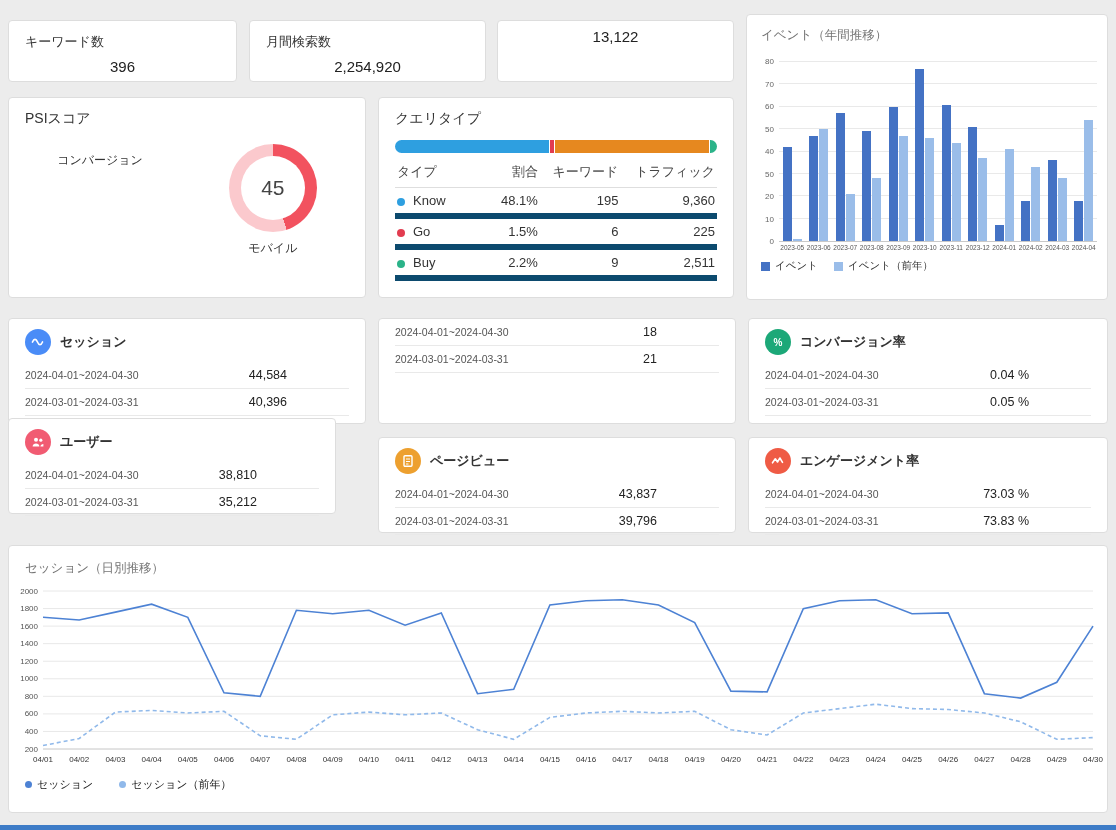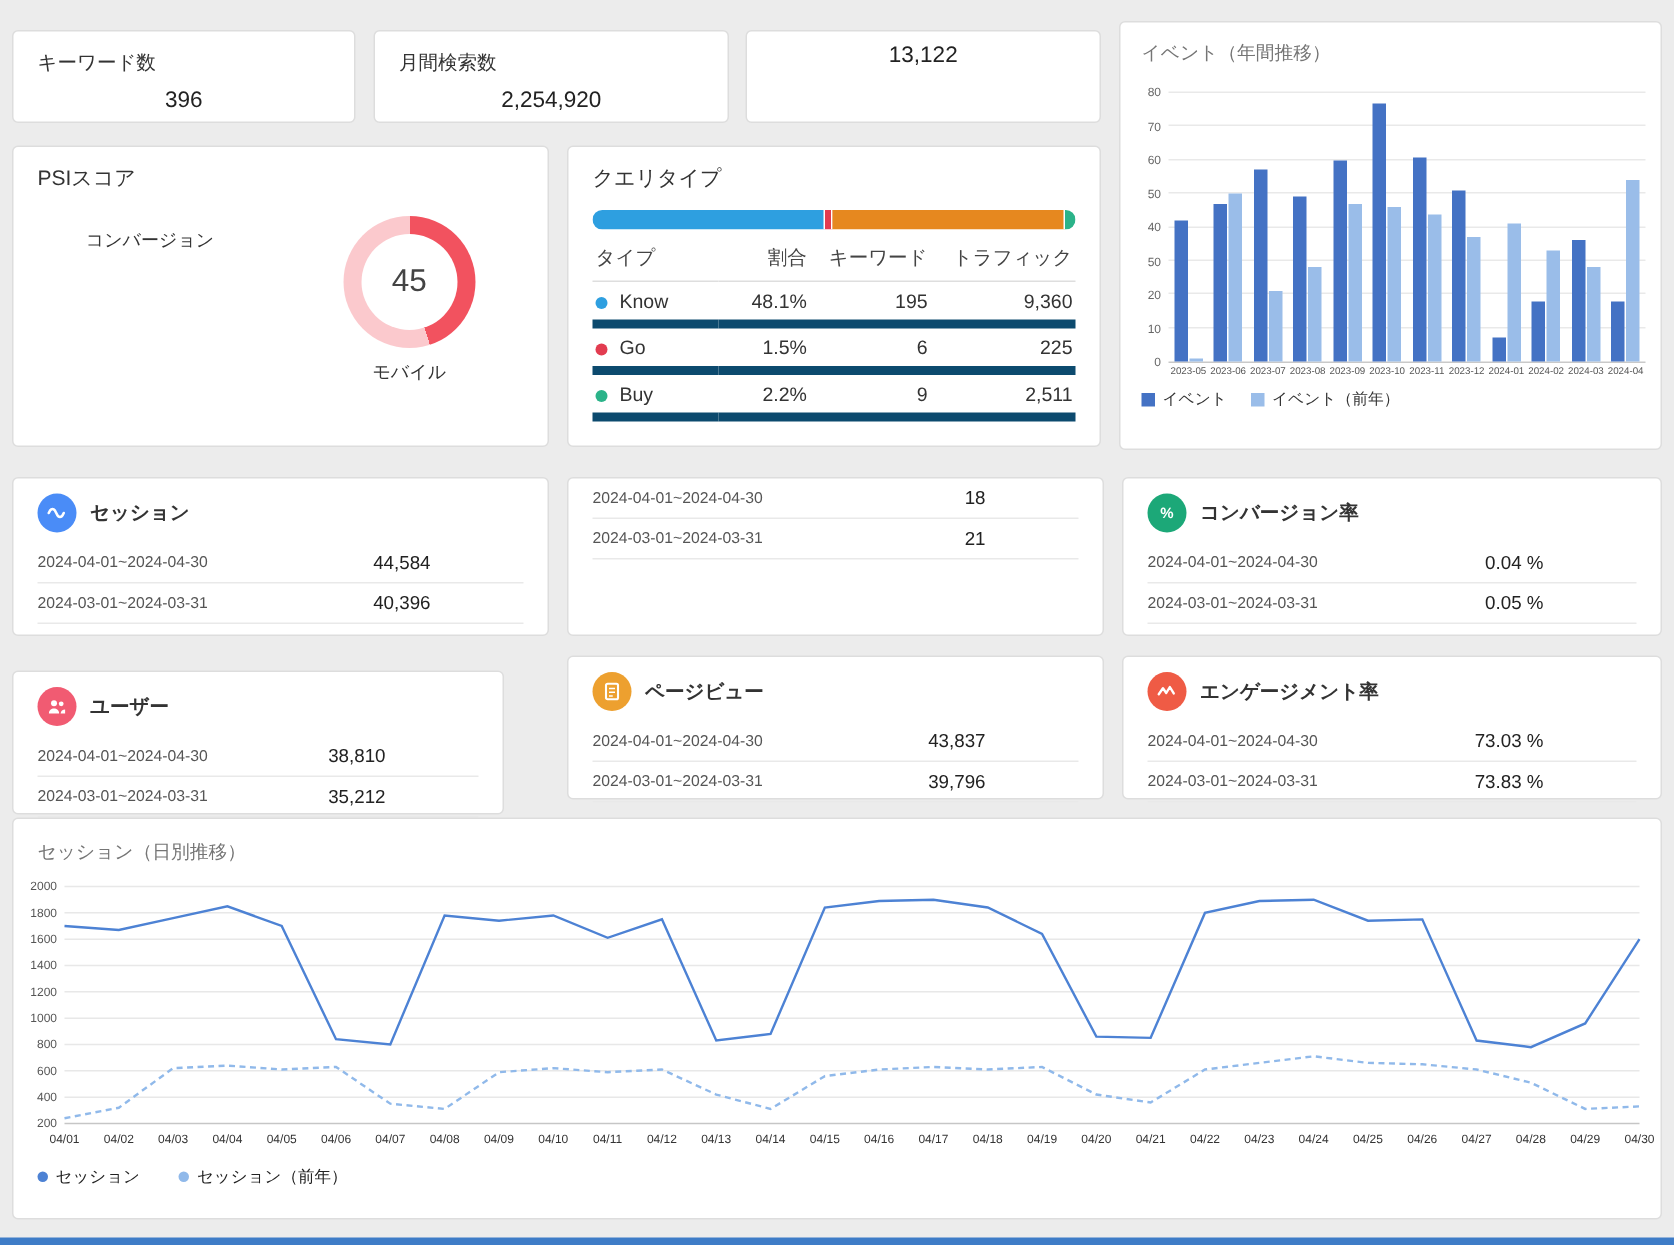--- a/index.html
+++ b/index.html
@@ -305,21 +305,21 @@
     <div class="mrow">
       <span class="mperiod">2024-04-01~2024-04-30</span>
       <span class="mvalue">0.04 %</span>
     </div>
     <div class="mrow">
       <span class="mperiod">2024-03-01~2024-03-31</span>
       <span class="mvalue">0.05 %</span>
     </div>
   </div>
 
-  <div class="card" style="left:8px;top:447px;width:328px;height:96px;">
+  <div class="card" style="left:8px;top:418px;width:328px;height:96px;">
     <div class="mhead">
       <span class="micon" style="background: rgb(241, 91, 114);">
           <svg width="14" height="14" viewBox="0 0 14 14" fill="#fff">
             <circle cx="5" cy="4.8" r="2"></circle>
             <circle cx="9.8" cy="5.2" r="1.6"></circle>
             <path d="M1.6 11.6c0-2 1.6-3.2 3.4-3.2s3.4 1.2 3.4 3.2z"></path>
             <path d="M9.4 11.6c.2-1.6 1.3-2.6 3-2.6v2.6z"></path>
           </svg>
         </span>
       <span class="mtitle">ユーザー</span>

